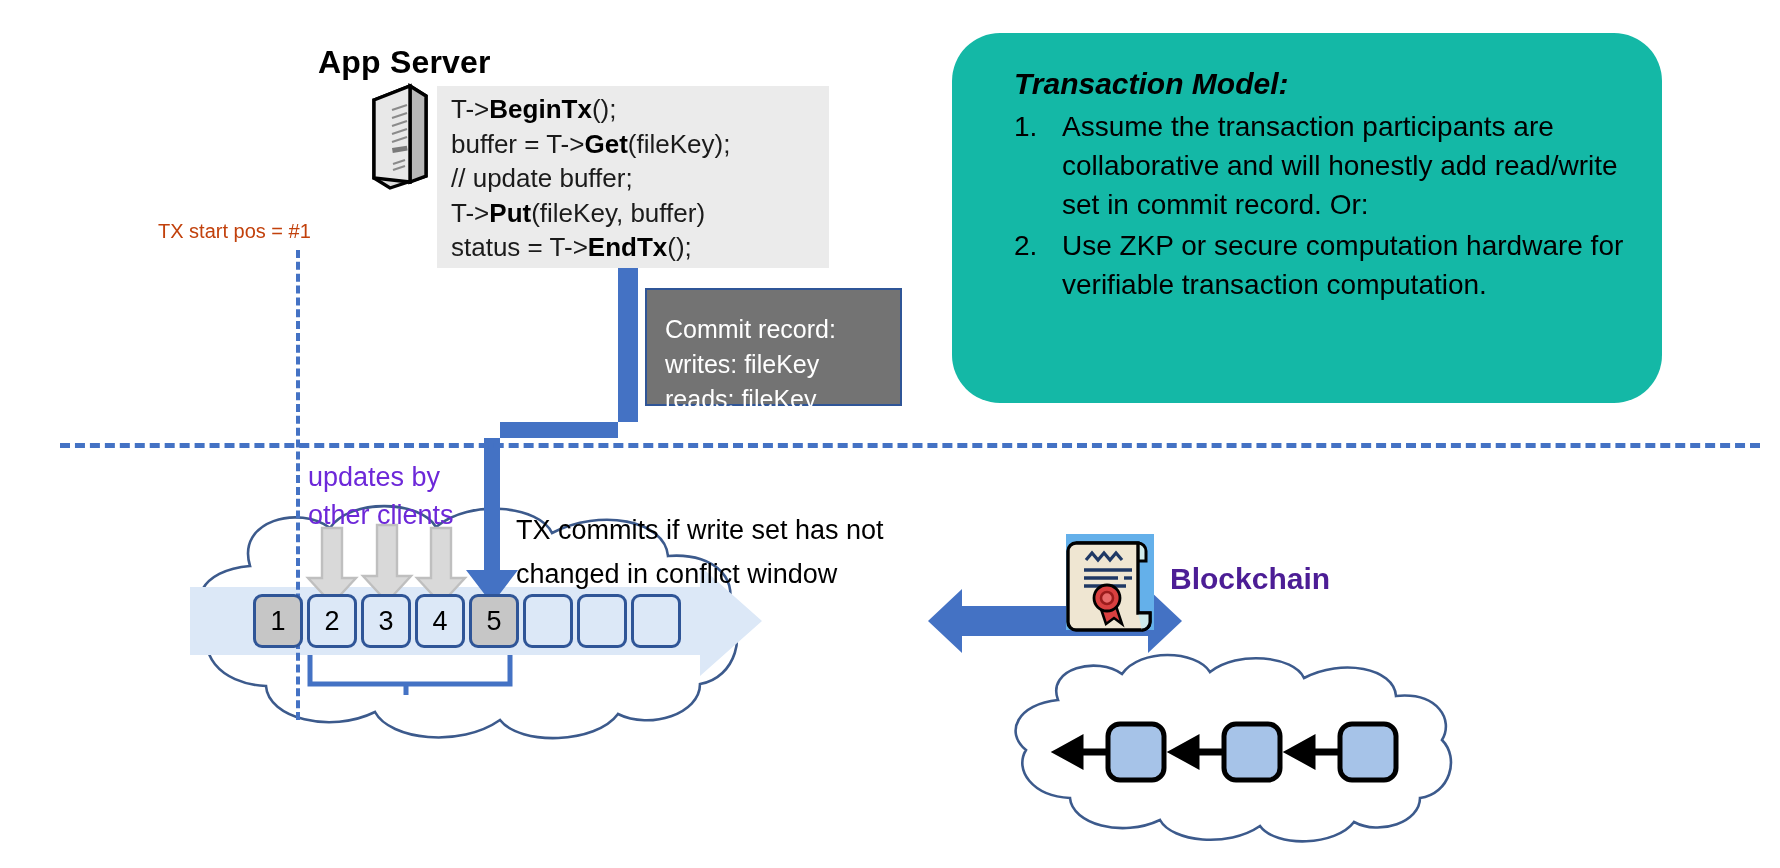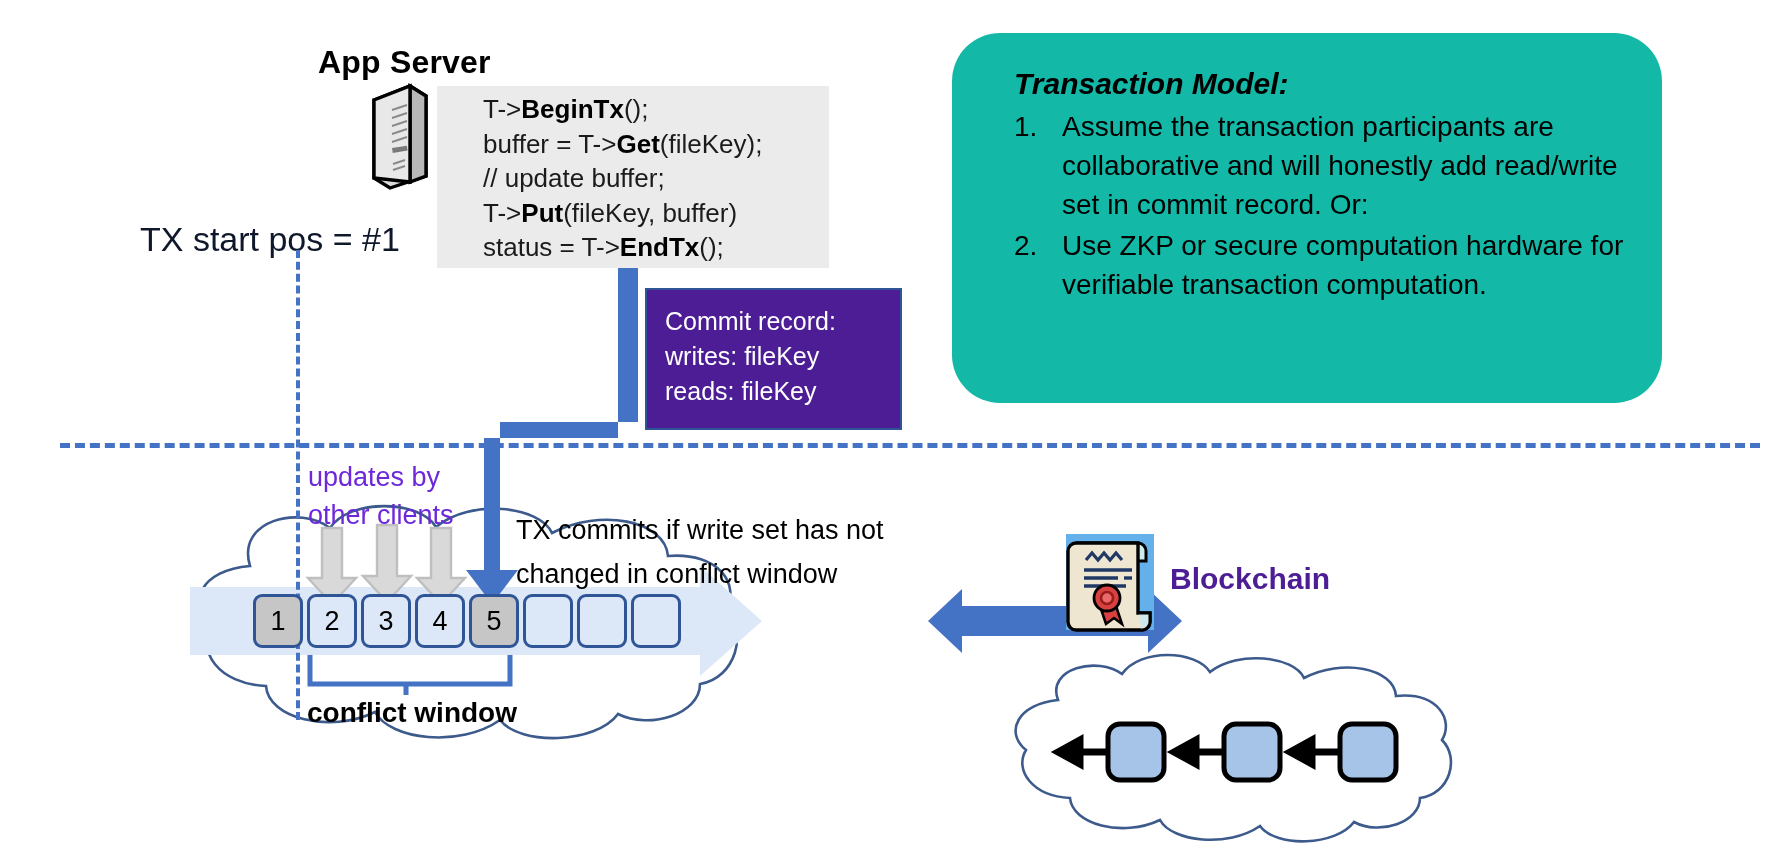--- a/index.html
+++ b/index.html
@@ -9,34 +9,34 @@
   .abs{position:absolute;}
 
   
   #app-server-title{left:318px;top:44px;font-size:32px;font-weight:bold;color:#000;letter-spacing:.2px;}
 
   
   #server-icon{left:368px;top:82px;width:64px;height:108px;}
 
   
   #code-block{left:437px;top:86px;width:392px;height:182px;background:#ebebeb;padding:6px 0 0 14px;box-sizing:border-box;}
-  #code-block .cl{font-size:26px;line-height:34.5px;color:#1b1b1b;white-space:nowrap;margin-left:32px;}
+  #code-block .cl{font-size:26px;line-height:34.5px;color:#1b1b1b;white-space:nowrap;}
   #code-block .cl b{font-weight:bold;color:#000;}
 
   
-  #tx-start-label{left:140px;top:220px;font-size:34px;color:#0f172a;white-space:nowrap;}
+  #tx-start-label{left:158px;top:220px;font-size:20px;color:#c2410c;white-space:nowrap;}
 
   
   #tx-start-dashed{left:296px;top:250px;width:0;height:470px;border-left:4px dashed #4472C4;}
 
   
   #hsep{left:60px;top:443px;width:1700px;height:0;border-top:5px dashed #4472C4;}
 
   
-  #commit-box{left:645px;top:288px;width:257px;height:142px;background:#4c1d95;border:2px solid #2f5597;box-sizing:border-box;padding:14px 0 0 18px;}
+  #commit-box{left:645px;top:288px;width:257px;height:118px;background:#737373;border:2px solid #2f5597;box-sizing:border-box;padding:22px 0 0 18px;}
   #commit-box .rl{font-size:25px;line-height:35px;color:#fff;white-space:nowrap;}
 
   
   #tx-model{left:952px;top:33px;width:710px;height:370px;background:#14b8a6;border-radius:48px;box-sizing:border-box;padding:26px 34px 0 34px;}
   #tx-model .tm-title{font-size:30px;font-style:italic;font-weight:bold;color:#000;margin:8px 0 6px 28px;}
   #tx-model ol{margin:0;padding:0 0 0 28px;list-style:none;}
   #tx-model li{font-size:28px;line-height:39px;color:#000;position:relative;padding-left:48px;margin-bottom:2px;}
   #tx-model li .num{position:absolute;left:0;top:0;font-size:28px;}
 
   
@@ -245,17 +245,16 @@
 
   <div class="logbox filled" style="left:253px">1</div>
   <div class="logbox empty" style="left:307px">2</div>
   <div class="logbox empty" style="left:361px">3</div>
   <div class="logbox empty" style="left:415px">4</div>
   <div class="logbox filled" style="left:469px">5</div>
   <div class="logbox empty" style="left:523px"></div>
   <div class="logbox empty" style="left:577px"></div>
   <div class="logbox empty" style="left:631px"></div>
 
-  <div class="abs" id="conflict-label">conflict window</div>
 
   <div class="abs" id="blockchain-label">Blockchain</div>
 
 </div>
 
 </body></html>

